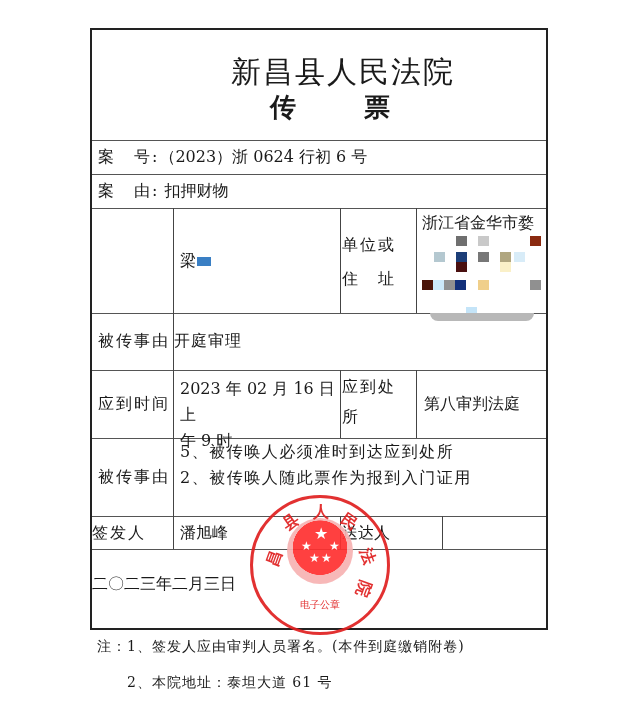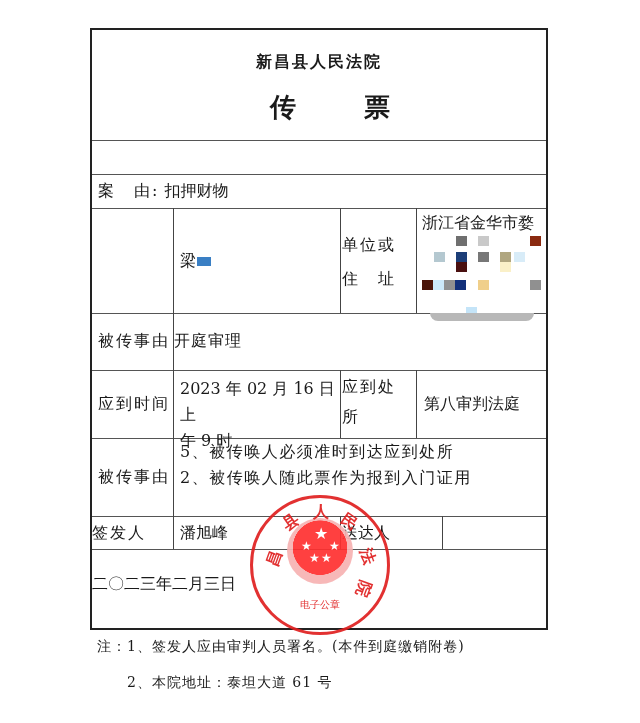--- a/index.html
+++ b/index.html
@@ -1,22 +1,22 @@
 <!DOCTYPE html>
 <html><head>
 <meta charset="utf-8">
 <style>
   html, body { margin:0; padding:0; background:#ffffff; }
   body { width:640px; height:723px; position:relative; overflow:hidden;
          font-family:"DejaVu Serif","Liberation Serif",serif; color:#1a1a1a; }
   .frame { position:absolute; left:90px; top:28px; width:458px; height:602px;
            border:2px solid #222; box-sizing:border-box; }
   .hdr { position:absolute; left:0; top:0; width:100%; height:110px; text-align:center; }
-  .court { position:absolute; top:22px; left:0; width:100%; font-size:16px; font-weight:bold;
-           letter-spacing:2px; font-family:"DejaVu Sans","Liberation Sans",sans-serif; }
+  .court { position:absolute; top:22px; left:0; width:100%; font-size:30px; font-weight:normal;
+           letter-spacing:2px; font-family:"DejaVu Sans","Liberation Sans",sans-serif;padding-left:24px; }
   .ttl { position:absolute; top:60px; left:0; width:100%; font-size:26px; font-weight:bold;
          font-family:"DejaVu Sans","Liberation Sans",sans-serif;margin-left:11px; }
   .ttl span { display:inline-block; margin:0 34px; }
   .hl { position:absolute; left:0; width:100%; height:0; border-top:1.5px solid #555; }
   .vl { position:absolute; width:0; border-left:1.5px solid #444; }
   .cell { position:absolute; font-size:16px; line-height:26px; }
   .lbl { letter-spacing:2px; }
   .ctr { text-align:left; }
   .mosaic { position:absolute; width:11px; height:10px; }
   .stamp { position:absolute; left:250px; top:495px; width:140px; height:140px;
@@ -49,20 +49,23 @@
   <div class="hl" style="top:519px"></div>
 
   <div class="vl" style="left:81px;top:178px;height:341px"></div>
   <div class="vl" style="left:248px;top:178px;height:105px"></div>
   <div class="vl" style="left:324px;top:178px;height:105px"></div>
   <div class="vl" style="left:248px;top:340px;height:68px"></div>
   <div class="vl" style="left:324px;top:340px;height:68px"></div>
   <div class="vl" style="left:248px;top:486px;height:33px"></div>
   <div class="vl" style="left:350px;top:486px;height:33px"></div>
 
+  <div class="cell" style="left:6px;top:114px">
+    <span class="lbl">案　号:</span><span>（2023）浙 0624 行初 6 号</span>
+  </div>
 
   <div class="cell" style="left:6px;top:148px">
     <span class="lbl">案　由:</span> <span>扣押财物</span>
   </div>
 
   <div class="cell" style="left:88px;top:218px">
     <span>梁</span><span style="display:inline-block;width:14px;height:9px;background:#3a7fc4;margin-left:1px"></span>
   </div>
   <div class="cell lbl ctr" style="left:250px;top:202px;width:72px">
     <div>单位或</div>

